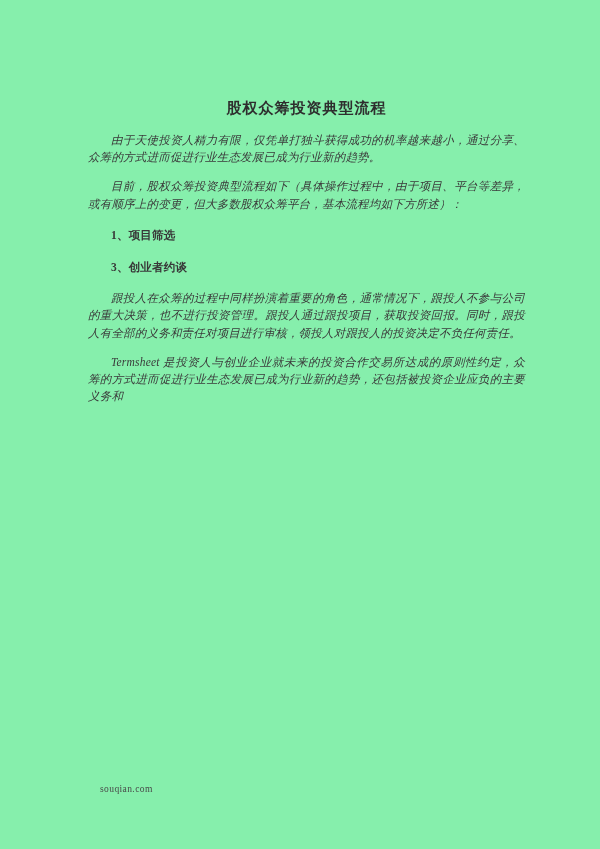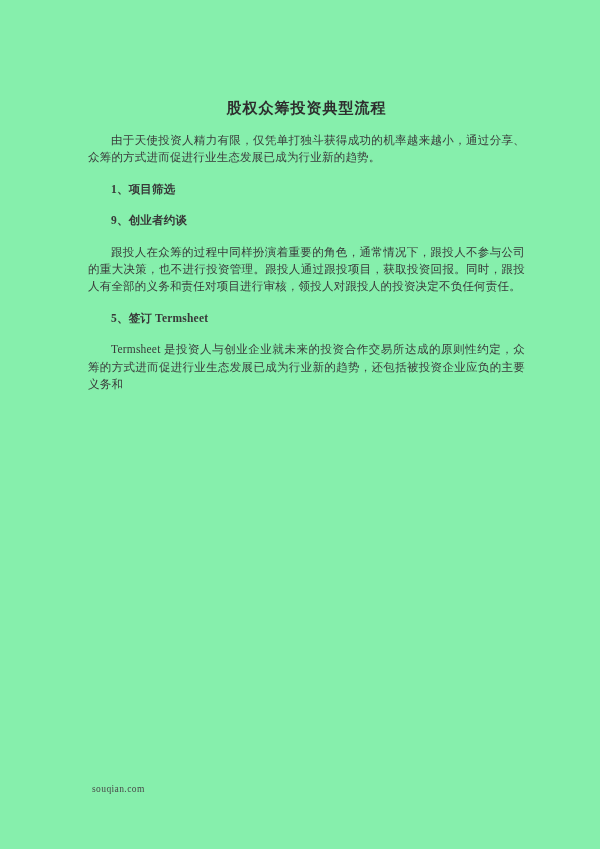--- a/index.html
+++ b/index.html
@@ -34,55 +34,56 @@
     margin-bottom: 14px;
   }
   .para {
     font-size: 11.5px;
     line-height: 17.4px;
     text-align: justify;
     text-indent: 2em;
     letter-spacing: 0.2px;
     color: #3a3a3a;
     margin: 11.5px 0;
+    font-style: italic;
   }
   .sec-heading {
     font-size: 11.5px;
     line-height: 17.4px;
     text-indent: 2em;
     letter-spacing: 0.2px;
     color: #383838;
     margin: 14px 0;
   }
   .watermark {
     position: absolute;
-    left: 92px;
+    left: 100px;
     top: 784px;
     font-size: 9.5px;
     letter-spacing: 0.4px;
     color: #484848;
   }
 </style>
 </head>
 <body>
 
 <div class="page">
   <div class="content">
 
     <h1 class="doc-title">股权众筹投资典型流程</h1>
 
     <p class="para">由于天使投资人精力有限，仅凭单打独斗获得成功的机率越来越小，通过分享、众筹的方式进而促进行业生态发展已成为行业新的趋势。</p>
 
+    <p class="para">目前，股权众筹投资典型流程如下（具体操作过程中，由于项目、平台等差异，或有顺序上的变更，但大多数股权众筹平台，基本流程均如下方所述）：</p>
 
     <h2 class="sec-heading">1、项目筛选</h2>
 
-    <h2 class="sec-heading">9、创业者约谈</h2>
+    <h2 class="sec-heading">3、创业者约谈</h2>
 
 
     <p class="para">跟投人在众筹的过程中同样扮演着重要的角色，通常情况下，跟投人不参与公司的重大决策，也不进行投资管理。跟投人通过跟投项目，获取投资回报。同时，跟投人有全部的义务和责任对项目进行审核，领投人对跟投人的投资决定不负任何责任。</p>
 
-    <h2 class="sec-heading">5、签订 Termsheet</h2>
     <p class="para">Termsheet 是投资人与创业企业就未来的投资合作交易所达成的原则性约定，众筹的方式进而促进行业生态发展已成为行业新的趋势，还包括被投资企业应负的主要义务和</p>
 
   </div>
 
   <div class="watermark">souqian.com</div>
 </div>
 
 </body></html>

